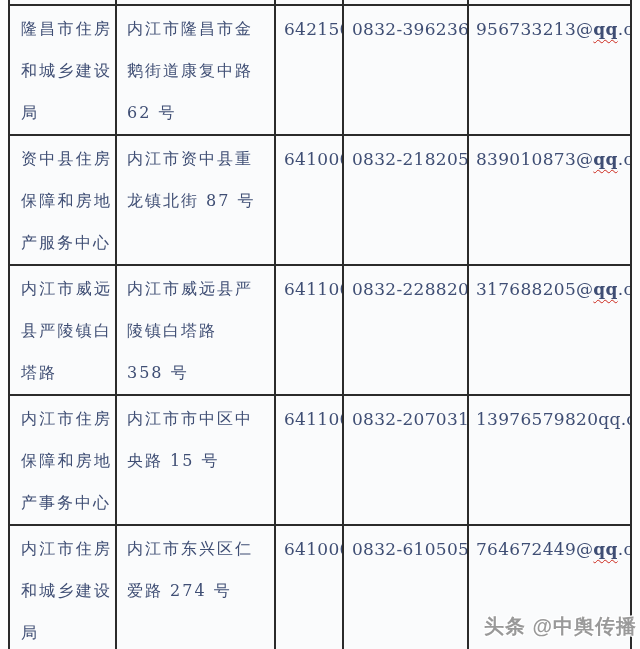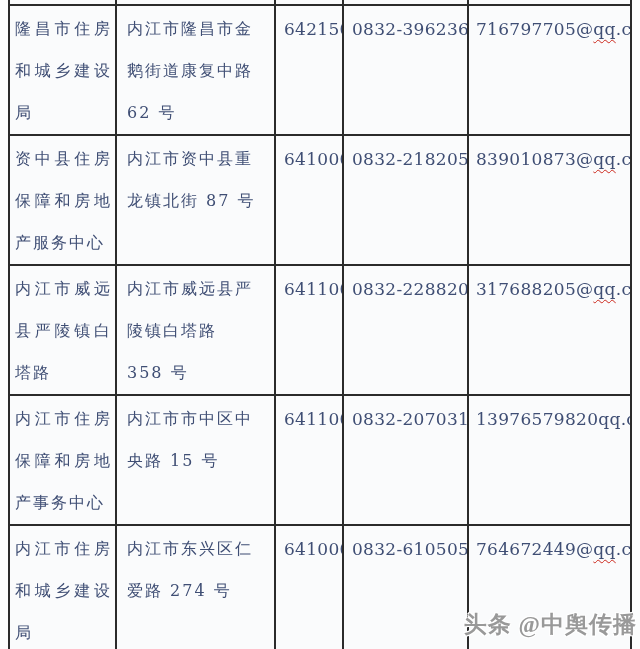--- a/index.html
+++ b/index.html
@@ -24,51 +24,52 @@
   }
   td {
     border: 2px solid #2b2b2b;
     vertical-align: top;
     line-height: 42px;
     font-size: 16px;
     overflow: hidden;
   }
   tr.spacer-row td { border-bottom: 2px solid #2b2b2b; padding: 0; }
   .unit-cell {
-    padding: 2px 3px 0 5px;
+    padding: 2px 3px 0 11px;
     text-align: justify;
     text-justify: inter-character;
     letter-spacing: 2px;
     border-radius: 29px;
   }
   .address-cell {
     padding: 2px 17px 0 10px;
     letter-spacing: 2px;
   }
   .postal-cell, .phone-cell, .email-cell {
     padding: 2px 2px 0 8px;
     font-size: 17px;
     letter-spacing: 0.3px;
     white-space: nowrap;
   }
   .email-cell { padding-left: 7px; }
   .squiggle {
     text-decoration: underline wavy #cc2a1e;
     text-decoration-thickness: 1px;
     text-underline-offset: 4px;
+    font-weight: bold;
   }
   .watermark {
     position: absolute;
     right: 3px;
     bottom: 9px;
-    font-size: 23px;
+    font-size: 20px;
     font-weight: bold;
     letter-spacing: 1px;
     color: #999999;
-    font-family: Liberation Serif, serif;
+    font-family: Liberation Sans, sans-serif;
     text-shadow:
       1px 1px 0 #ffffff,
       -1px -1px 0 #ffffff,
       1px -1px 0 #ffffff,
       -1px 1px 0 #ffffff;
     white-space: nowrap;
   }
 </style>
 </head>
 <body>
@@ -91,21 +92,21 @@
       <td></td>
       <td></td>
       <td></td>
     </tr>
 
     <tr style="height:128px">
       <td class="unit-cell">隆昌市住房和城乡建设局</td>
       <td class="address-cell">内江市隆昌市金鹅街道康复中路 62 号</td>
       <td class="postal-cell">642150</td>
       <td class="phone-cell">0832-3962361</td>
-      <td class="email-cell"><span>716797705@</span><span class="squiggle">qq</span><span>.com</span></td>
+      <td class="email-cell"><span>956733213@</span><span class="squiggle">qq</span><span>.com</span></td>
     </tr>
 
     <tr style="height:121px">
       <td class="unit-cell">资中县住房保障和房地产服务中心</td>
       <td class="address-cell">内江市资中县重龙镇北街 87 号</td>
       <td class="postal-cell">641000</td>
       <td class="phone-cell">0832-2182052</td>
       <td class="email-cell"><span>839010873@</span><span class="squiggle">qq</span><span>.com</span></td>
     </tr>
 

